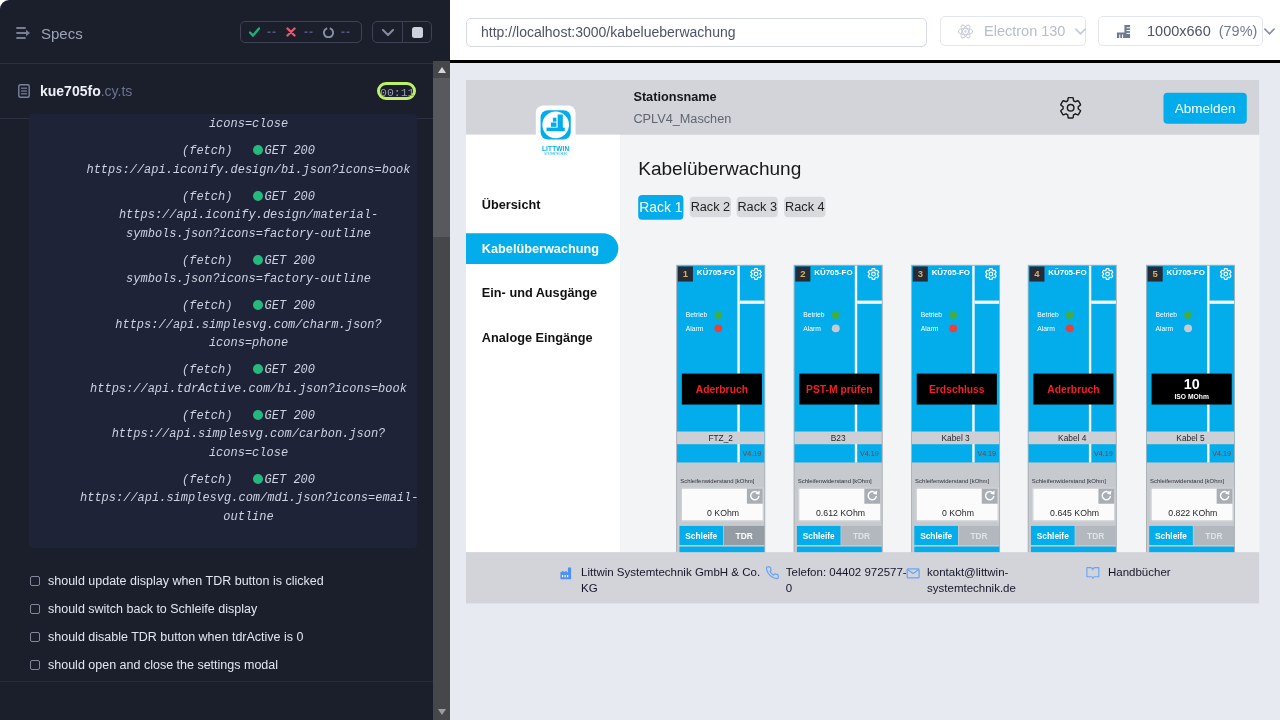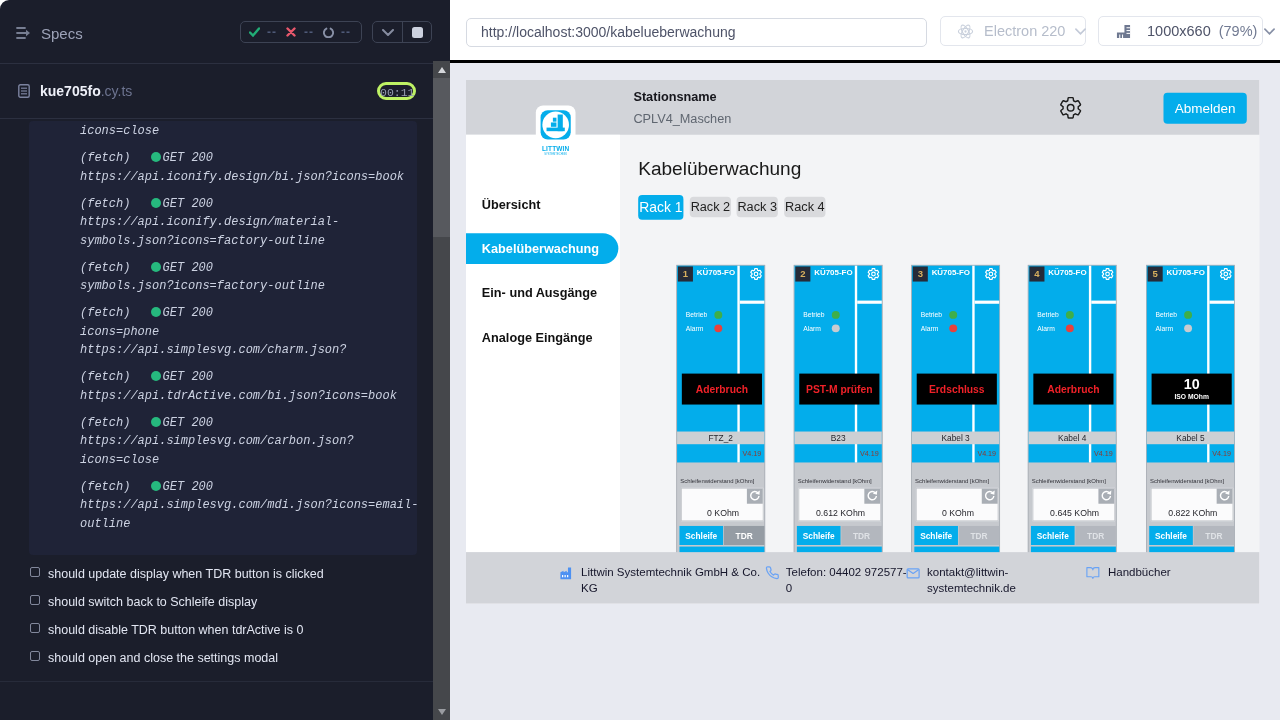--- a/index.html
+++ b/index.html
@@ -11,26 +11,26 @@
   #rep-head { position:absolute; left:0; top:0; width:433px; height:64px; border-bottom:1px solid #2c3040; }
   #specs-label { position:absolute; left:41px; top:25px; font-size:15px; color:#9da3b8; }
   .pillbox { position:absolute; top:21px; height:22px; border:1px solid #3d4354; border-radius:5px; }
   #stats { left:240px; width:122px; display:flex; align-items:center; }
   #ctrl { left:372px; width:60px; display:flex; align-items:center; }
   .dash { color:#4f5a78; font-size:12px; font-weight:bold; letter-spacing:1px; }
   #spec-row { position:absolute; left:0; top:65px; width:433px; height:54px; border-bottom:1px solid #2c3040; }
   #specname { position:absolute; left:40px; top:83px; font-size:14px; color:#eef0f8; font-weight:bold; }
   #specname span { color:#6d7490; font-weight:normal; }
   #timepill { position:absolute; left:377px; top:82px; width:39px; height:18px; border:3px solid #bef264; border-radius:9px; color:#969db2; font-size:11.5px; text-align:center; line-height:16px;font-family:Liberation Mono, monospace; }
-  #logblock { position:absolute; left:29px; top:121px; width:388px; height:434px; background:#1f2337; border-radius:4px; padding:1px 0 0 51px; font-family:"Liberation Mono", monospace; font-style:italic; font-size:12px; color:#ccd2e2; overflow:hidden; }
+  #logblock { position:absolute; left:29px; top:114px; width:388px; height:434px; background:#1f2337; border-radius:4px; padding:1px 0 0 51px; font-family:"Liberation Mono", monospace; font-style:italic; font-size:12px; color:#ccd2e2; overflow:hidden;text-align:center; }
   .entry { margin-bottom:8.5px; }
   .entry div { line-height:18.5px; white-space:nowrap; }
   .gdot { display:inline-block; width:10px; height:10px; border-radius:50%; background:#26b97e; margin-left:13px; margin-right:2px; vertical-align:-1px; }
   #tests { position:absolute; left:0; top:567px; width:433px; }
-  .titem { height:28px; display:flex; padding-left:30px; font-size:12.5px; color:#e2e6f2; }
+  .titem { height:28px; display:flex; align-items:center; padding-left:30px; font-size:12.5px; color:#e2e6f2; }
   .tbox { width:10px; height:10px; border:1.6px solid #82889c; border-radius:2px; margin-right:8px; flex:none; }
   #bot-div { position:absolute; left:0; top:681px; width:433px; height:1px; background:#272b3a; }
   #corner { position:absolute; left:0; top:0; width:9px; height:9px; background:#fff; }
   #corner i { position:absolute; left:0; top:0; width:9px; height:9px; border-top-left-radius:9px; background:#1b1e2b; display:block; }
   
   #sbar { position:absolute; left:433px; top:61px; width:17px; height:659px; background:#45474b; }
   #sthumb { position:absolute; left:0; top:17px; width:17px; height:159px; background:#57595e; }
   .sarrow { position:absolute; left:0; width:17px; height:17px; display:flex; align-items:center; justify-content:center; }
   .tri-up { width:0; height:0; border-left:4.5px solid transparent; border-right:4.5px solid transparent; border-bottom:6px solid #d4d6da; }
   .tri-dn { width:0; height:0; border-left:4.5px solid transparent; border-right:4.5px solid transparent; border-top:6px solid #9a9ca1; }
@@ -143,22 +143,22 @@
         <div>(fetch) <i class="gdot"></i>GET 200</div>
         <div>https://api.iconify.design/material-</div>
         <div>symbols.json?icons=factory-outline</div>
       </div>
     <div class="entry">
         <div>(fetch) <i class="gdot"></i>GET 200</div>
         <div>symbols.json?icons=factory-outline</div>
       </div>
     <div class="entry">
         <div>(fetch) <i class="gdot"></i>GET 200</div>
+        <div>https://api.simplesvg.com/charm.json?</div>
         <div>icons=phone</div>
-        <div>https://api.simplesvg.com/charm.json?</div>
       </div>
     <div class="entry">
         <div>(fetch) <i class="gdot"></i>GET 200</div>
         <div>https://api.tdrActive.com/bi.json?icons=book</div>
       </div>
     <div class="entry">
         <div>(fetch) <i class="gdot"></i>GET 200</div>
         <div>https://api.simplesvg.com/carbon.json?</div>
         <div>icons=close</div>
       </div>
@@ -192,21 +192,21 @@
 
 <div id="toolbar">
   <div id="urlbox">http://localhost:3000/kabelueberwachung</div>
   <div id="electron">
     <svg style="margin-left:16px;flex:none" width="17" height="17" viewBox="0 0 24 24" fill="none" stroke="#c9d0dc" stroke-width="1.6">
       <ellipse cx="12" cy="12" rx="10" ry="4.2"></ellipse>
       <ellipse cx="12" cy="12" rx="10" ry="4.2" transform="rotate(60 12 12)"></ellipse>
       <ellipse cx="12" cy="12" rx="10" ry="4.2" transform="rotate(120 12 12)"></ellipse>
         <circle cx="12" cy="12" r="1.6" fill="#c9d0dc" stroke="none"></circle>
     </svg>
-    <span style="margin-left:10px">Electron 220</span>
+    <span style="margin-left:10px">Electron 130</span>
     <svg style="margin-left:10px;flex:none" width="11" height="7" viewBox="0 0 12 7">
         <path d="M1 1 L6 6 L11 1" stroke="#c3cad8" stroke-width="1.8" fill="none" stroke-linecap="round"></path>
       </svg>
   </div>
   <div id="vpsize">
     <svg style="margin-left:17px;flex:none" width="15" height="15" viewBox="0 0 16 16">
         <path d="M9 1 H15 V15 H1 V9 H9 Z" fill="#6e7890"></path>
         <g stroke="#fff" stroke-width="1.1">
           <line x1="11.2" y1="4" x2="15" y2="4"></line>
           <line x1="11.2" y1="7" x2="15" y2="7"></line>

